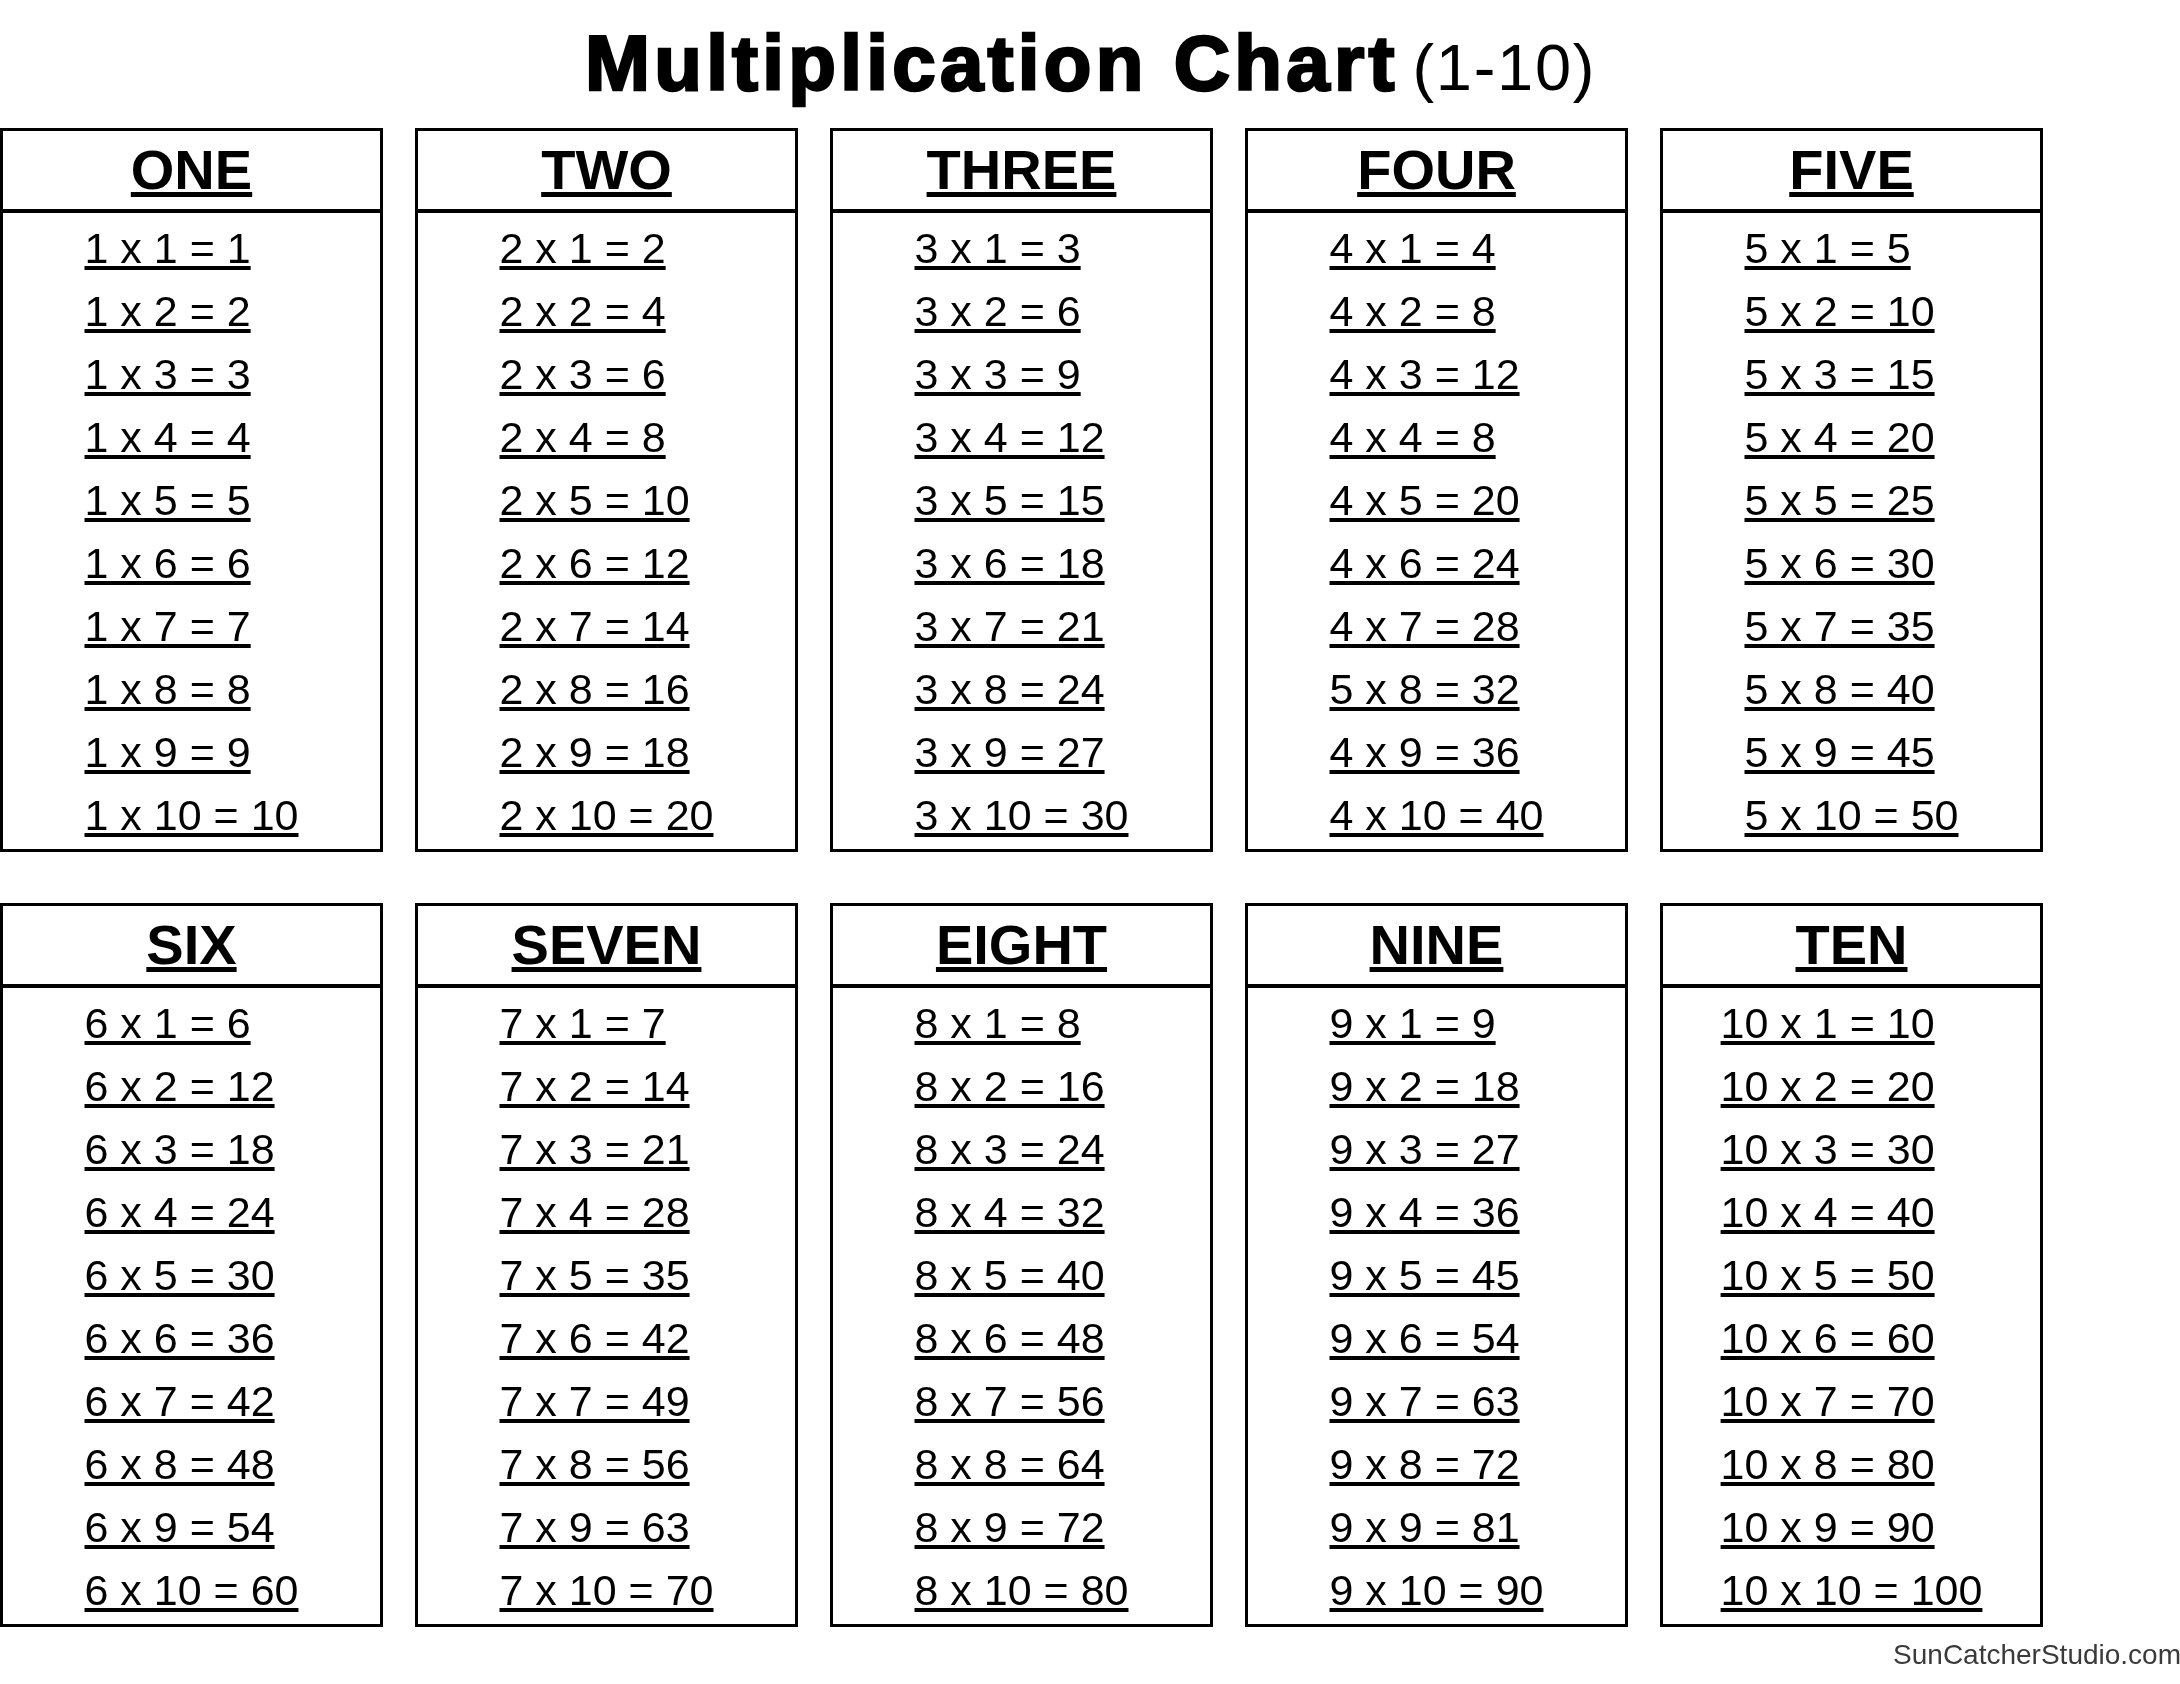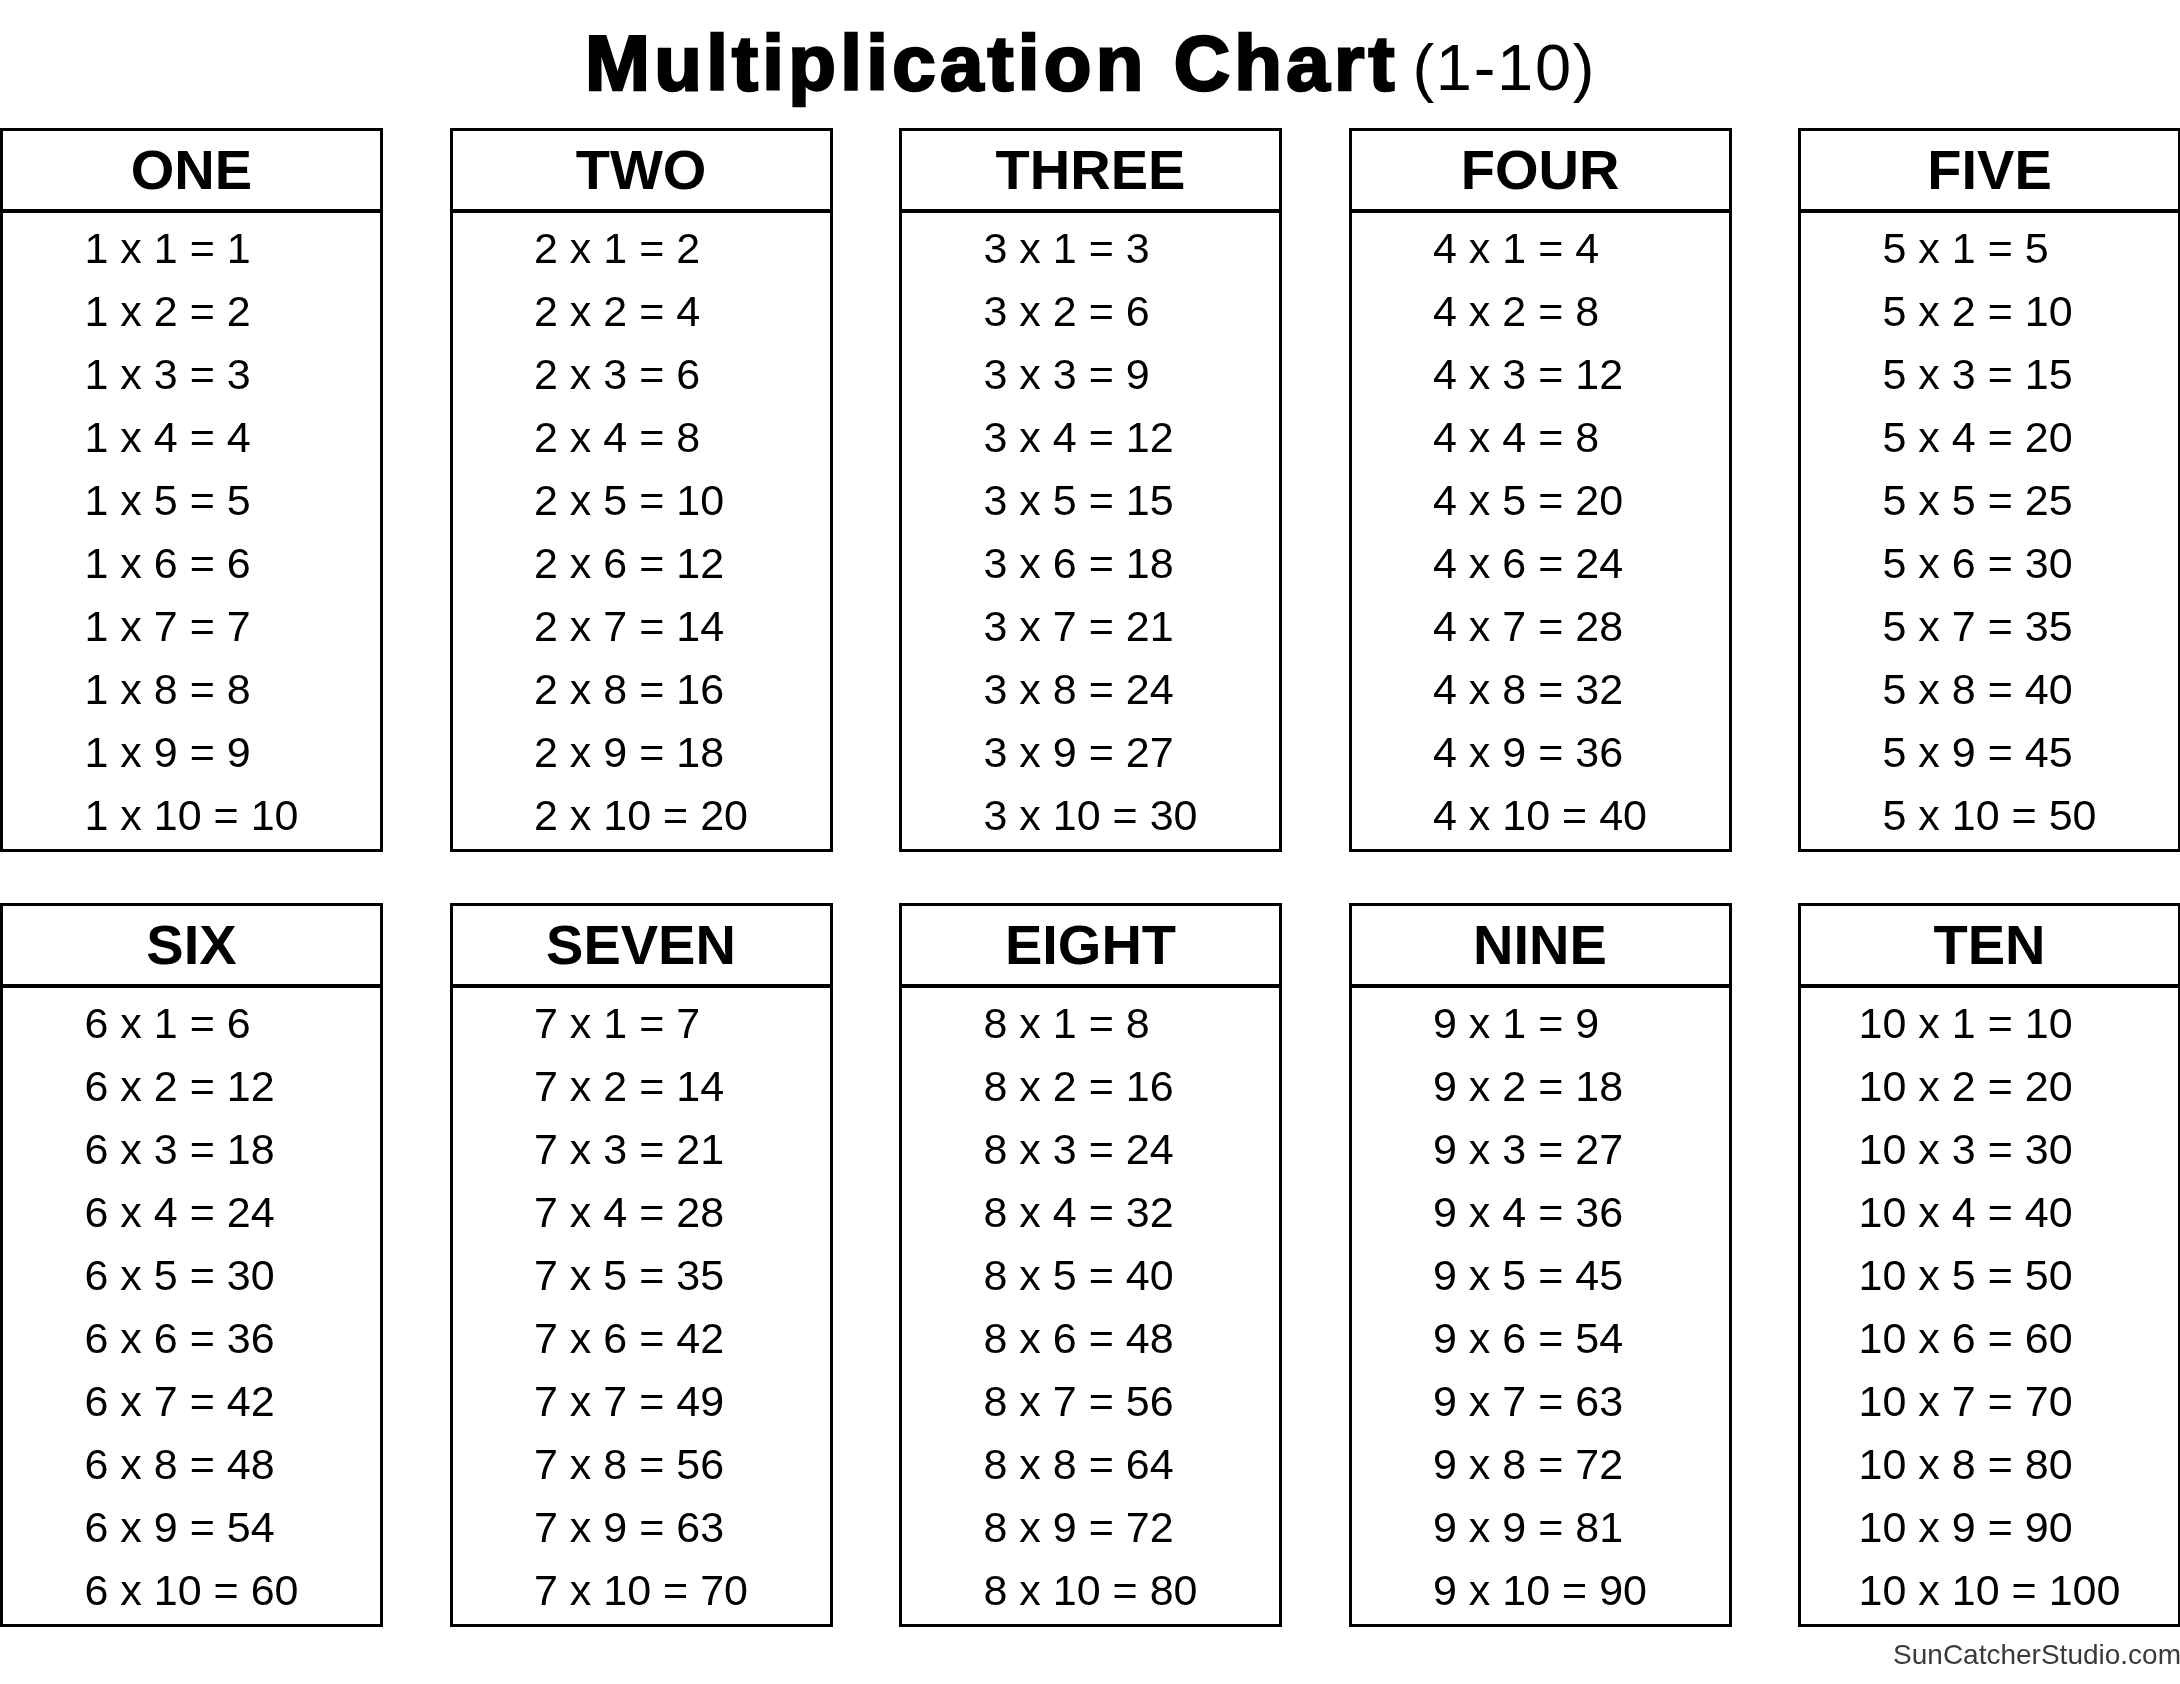--- a/index.html
+++ b/index.html
@@ -36,22 +36,23 @@
 
   
   .grid {
     margin-top: 10.2px;
     display: flex;
     flex-direction: column;
     gap: 51px;
   }
   .row {
     display: flex;
-    justify-content: space-between;
-    gap: 44px;
+    justify-content: flex-start;
+    gap: 32px;
+    text-decoration: underline;
   }
   .box {
     width: 383px;
     height: 724px;
     border: 3.4px solid #000;
     background: #fff;
   }
   .box-header {
     height: 82px;                 
     border-bottom: 4.3px solid #000;
@@ -150,21 +151,21 @@
     <div class="box-header">FOUR</div>
     <div class="box-body">
       <div class="facts">
             <div class="fact">4 x 1 = 4</div>
             <div class="fact">4 x 2 = 8</div>
             <div class="fact">4 x 3 = 12</div>
             <div class="fact">4 x 4 = 8</div>
             <div class="fact">4 x 5 = 20</div>
             <div class="fact">4 x 6 = 24</div>
             <div class="fact">4 x 7 = 28</div>
-            <div class="fact">4 x 8 = 32</div>
+            <div class="fact">5 x 8 = 32</div>
             <div class="fact">4 x 9 = 36</div>
             <div class="fact">4 x 10 = 40</div>
           </div>
     </div>
   </div>
 
   <div class="box">
     <div class="box-header">FIVE</div>
     <div class="box-body">
       <div class="facts">

